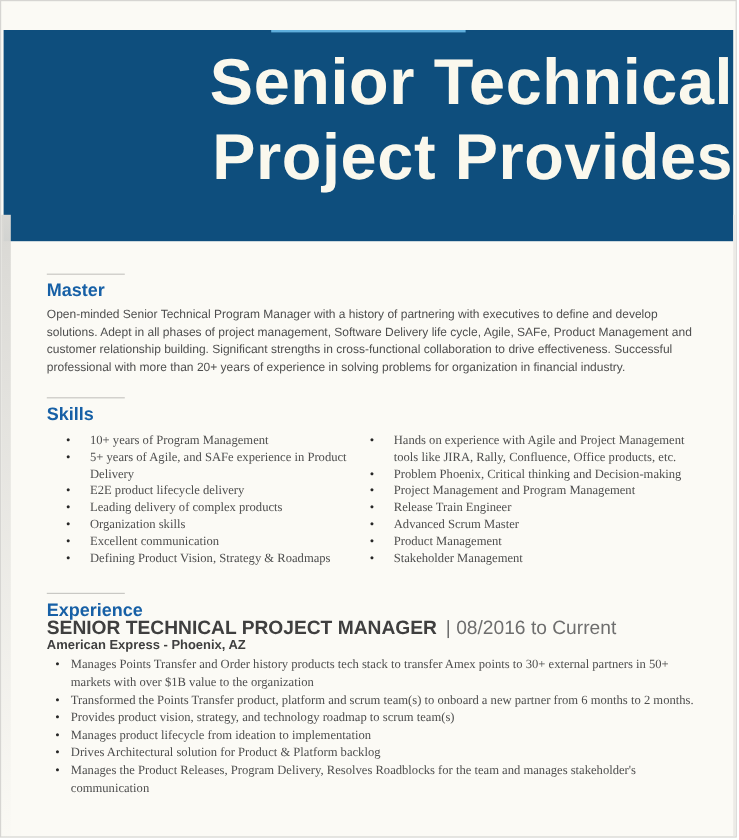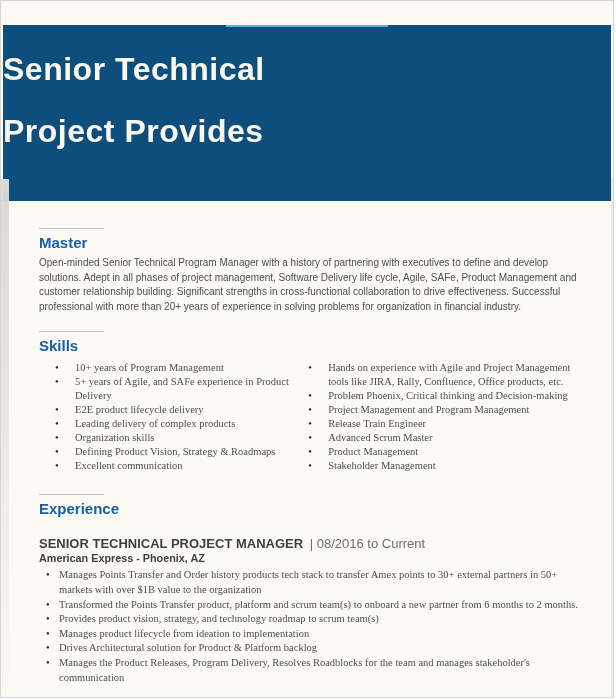--- a/index.html
+++ b/index.html
@@ -33,23 +33,23 @@
     height: 176px;
     background: #0E4E7D;
   }
   .accent-line {
     width: 162px; height: 2px;
     background: #5FAEDC;
     margin: 24px auto 0 auto;
   }
   .resume-title {
     margin-top: 11px;
-    text-align: left;
+    text-align: right;
     color: #FAF8ED;
-    font-size: 32px;
+    font-size: 54px;
     font-weight: bold;
     line-height: 62px;
     letter-spacing: 0.5px;
   }
   
   .content { padding: 0 36px 0 38px; }
   .rule { width: 65px; height: 1px; background: #c9c8c4; }
   .rule-summary { margin-top: 27px; }
   .rule-skills { margin-top: 17px; }
   .rule-experience { margin-top: 21px; }
@@ -67,21 +67,21 @@
     color: #4e4e4e;
   }
   
   ul { list-style: none; margin: 0; padding: 0; color: #4e4e4e; font-size: 10.5px; }
   li { position: relative; padding-left: 20px; font-family: Liberation Serif, serif; }
   li::before { content: "\2022"; position: absolute; left: 0; top: 0; color: #262626; }
   .skills-cols { display: flex; margin-top: 7px; }
   .skills-left  { margin-left: 16px; width: 250px; line-height: 14px; }
   .skills-right { margin-left: 6px;  width: 272px; line-height: 14px; }
   
-  .job-title-line { margin-top: 20px; font-size: 13px; line-height: 14px; color: #6e6e6e; }
+  .job-title-line { margin-top: 0; font-size: 16px; line-height: 14px; color: #6e6e6e; }
   .job-title { font-weight: bold; color: #3f3f3f; }
   .job-meta { margin-left: 3px; }
   .company-line { font-size: 10.8px; line-height: 14px; font-weight: bold; color: #3f3f3f; }
   .exp-list { margin: 3px 0 0 7px; line-height: 14.6px; }
   .exp-list li { padding-left: 13px; width: 532px; }
 </style>
 </head>
 <body>
 
 <div class="page">
@@ -107,22 +107,22 @@
     <div class="section">
       <div class="rule rule-skills"></div>
       <h2>Skills</h2>
       <div class="skills-cols">
         <ul class="skills-left">
           <li>10+ years of Program Management</li>
           <li>5+ years of Agile, and SAFe experience in Product Delivery</li>
           <li>E2E product lifecycle delivery</li>
           <li>Leading delivery of complex products</li>
           <li>Organization skills</li>
+          <li>Excellent communication</li>
           <li>Defining Product Vision, Strategy &amp; Roadmaps</li>
-          <li>Excellent communication</li>
         </ul>
         <ul class="skills-right">
           <li>Hands on experience with Agile and Project Management tools like JIRA, Rally, Confluence, Office products, etc.</li>
           <li>Problem Phoenix, Critical thinking and Decision-making</li>
           <li>Project Management and Program Management</li>
           <li>Release Train Engineer</li>
           <li>Advanced Scrum Master</li>
           <li>Product Management</li>
           <li>Stakeholder Management</li>
         </ul>

